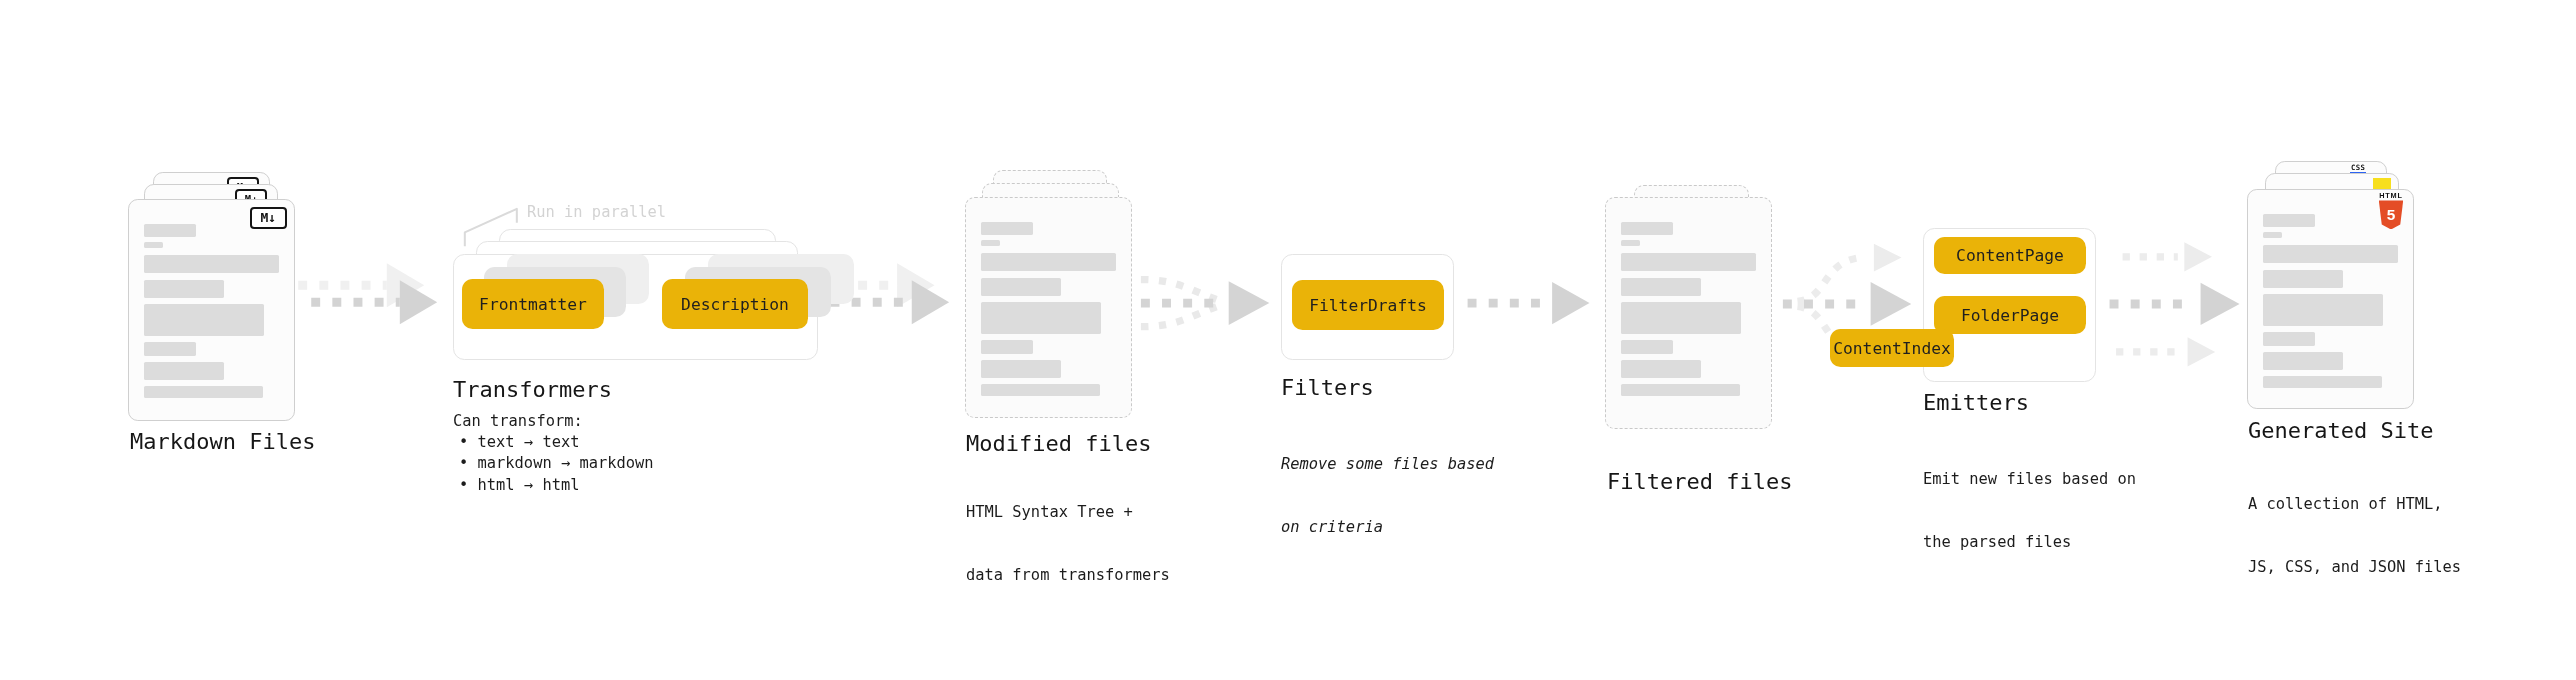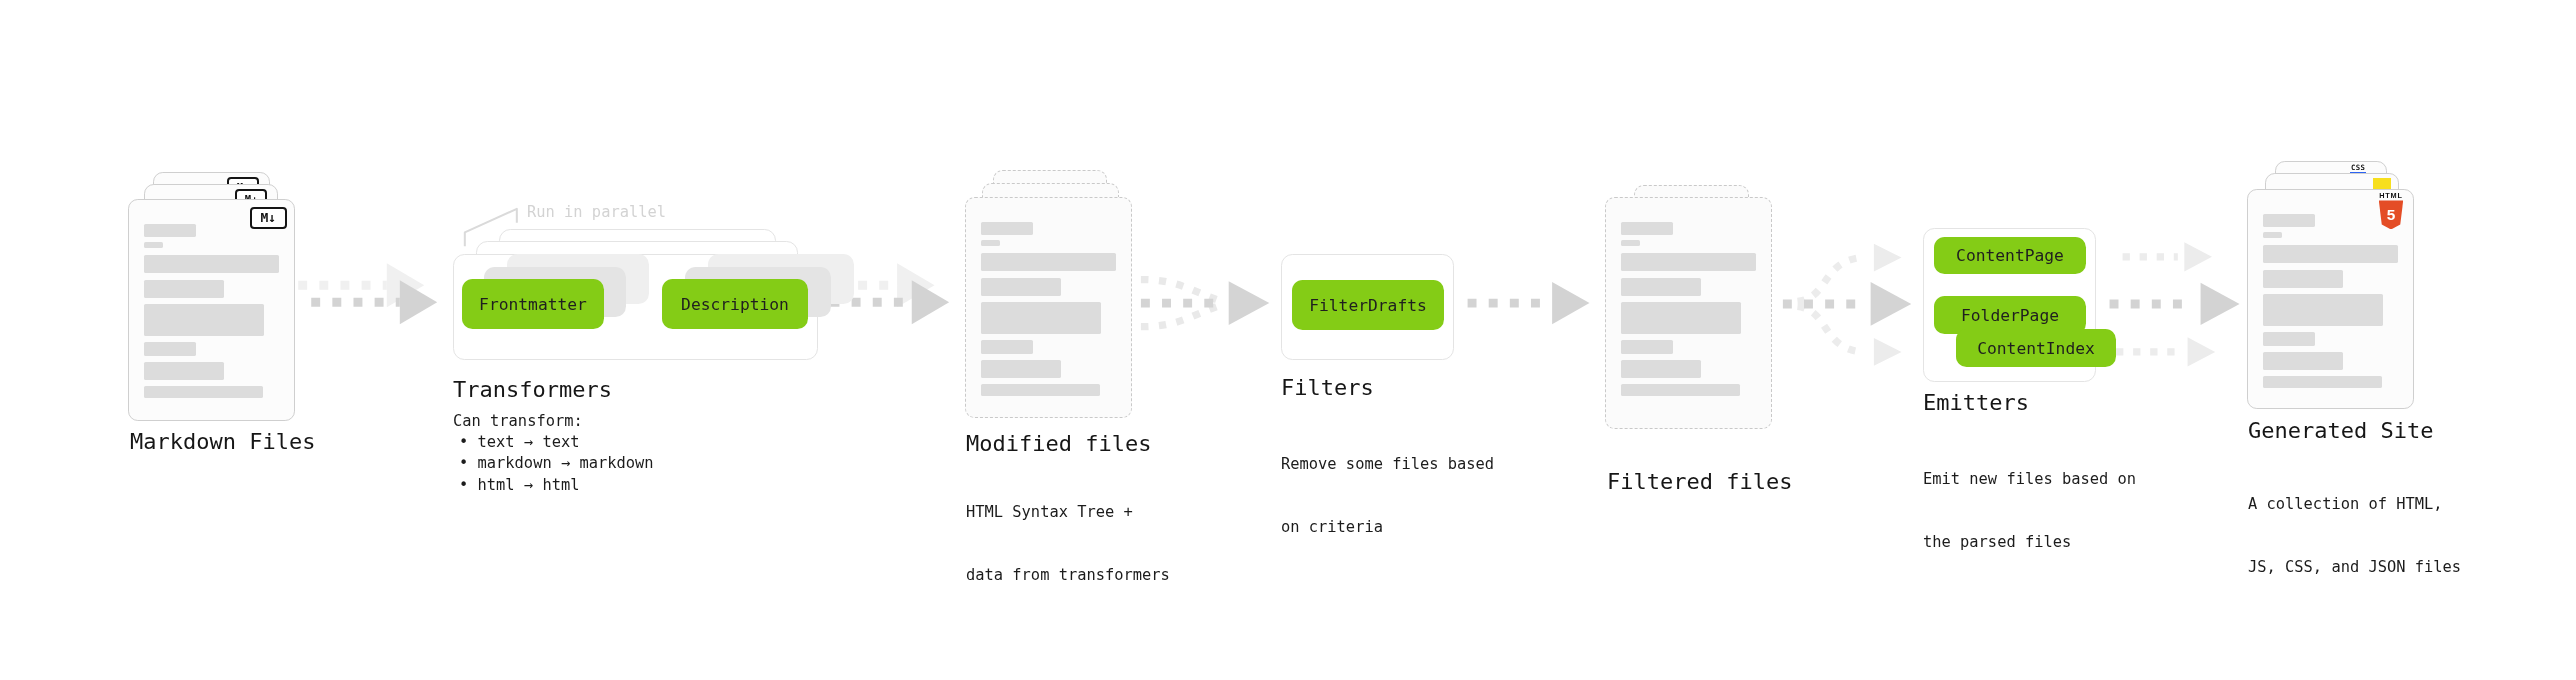--- a/index.html
+++ b/index.html
@@ -35,21 +35,21 @@
   .html5-logo .h5-txt{font-size:7.3px;font-weight:bold;color:#111;letter-spacing:0.8px;line-height:8.1px;
     font-family:"Liberation Sans",sans-serif;}
   .html5-logo .h5-shield{margin-top:0.8px;width:24.4px;height:29px;background:#e44d26;
     clip-path:polygon(0 0,100% 0,88% 83%,50% 100%,12% 83%);
     display:flex;align-items:center;justify-content:center;}
   .html5-logo .h5-five{color:#ffffff;font-weight:bold;font-size:15.4px;line-height:15.4px;
     font-family:"Liberation Sans",sans-serif;}
 
   
   .panel{position:absolute;background:#ffffff;border:1.6px solid #e4e4e4;border-radius:11.4px;box-sizing:border-box;}
-  .gbox{position:absolute;background:#84cc16;border-radius:10.6px;display:flex;align-items:center;
+  .gbox{position:absolute;background:#eab308;border-radius:10.6px;display:flex;align-items:center;
     justify-content:center;font-size:16.3px;color:#1f1f1f;}
   .gbox.ghost1{background:#e4e4e4;} .gbox.ghost2{background:#efefef;}
 
   
   .title{position:absolute;font-size:22px;font-weight:500;color:#161616;white-space:pre;}
   .desc{position:absolute;font-size:15.4px;color:#1c1c1c;white-space:pre;line-height:21px;}
   .annotation{position:absolute;font-size:15.4px;color:#d3d3d3;white-space:pre;}
 </style>
 </head>
 <body>
@@ -178,21 +178,21 @@
     <div class="desc" style="left:966px;top:460px;">
       <div>HTML Syntax Tree +</div>
       <div>data from transformers</div>
     </div>
   </div>
 
   <div>
     <div class="panel" style="left:1281px;top:254px;width:173px;height:106px;"></div>
     <div class="gbox" style="left:1292px;top:280px;width:152px;height:50px;">FilterDrafts</div>
     <div class="title" style="left:1281px;top:375px;">Filters</div>
-    <div class="desc" style="left:1281px;top:412px;">
+    <div class="desc" style="left:1281px;top:412px;font-style:italic;">
       <div>Remove some files based</div>
       <div>on criteria</div>
     </div>
   </div>
 
   <div>
     <div class="doc dashed" style="left:1634px;top:185px;width:115px;height:49px;"></div>
     <div class="doc dashed" style="left:1605px;top:197px;width:167px;height:232px;">
       <div class="bar b1"></div>
       <div class="bar b2"></div>
@@ -203,21 +203,21 @@
       <div class="bar b7"></div>
       <div class="bar b8"></div>
     </div>
     <div class="title" style="left:1607px;top:432px;margin-top:37px;">Filtered files</div>
   </div>
 
   <div>
     <div class="panel" style="left:1923px;top:228px;width:173px;height:154px;"></div>
     <div class="gbox" style="left:1934px;top:237px;width:152px;height:37px;">ContentPage</div>
     <div class="gbox" style="left:1934px;top:296px;width:152px;height:38px;">FolderPage</div>
-    <div class="gbox" style="left:1956px;top:329px;width:160px;height:38px;">ContentIndex</div>
+    <div class="gbox" style="left:1830px;top:329px;width:124px;height:38px;">ContentIndex</div>
     <div class="title" style="left:1923px;top:390px;">Emitters</div>
     <div class="desc" style="left:1923px;top:427px;">
       <div>Emit new files based on</div>
       <div>the parsed files</div>
     </div>
   </div>
 
   <div>
     <div class="doc" style="left:2275px;top:161px;width:112px;height:222px;">
       <div class="css-badge">

